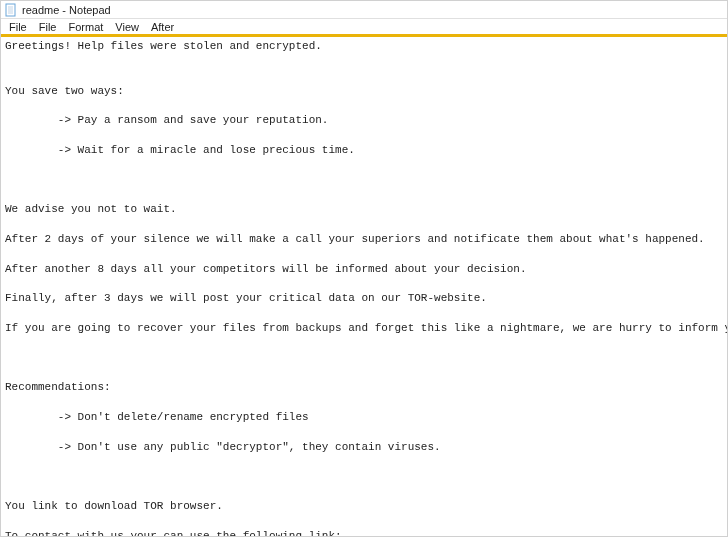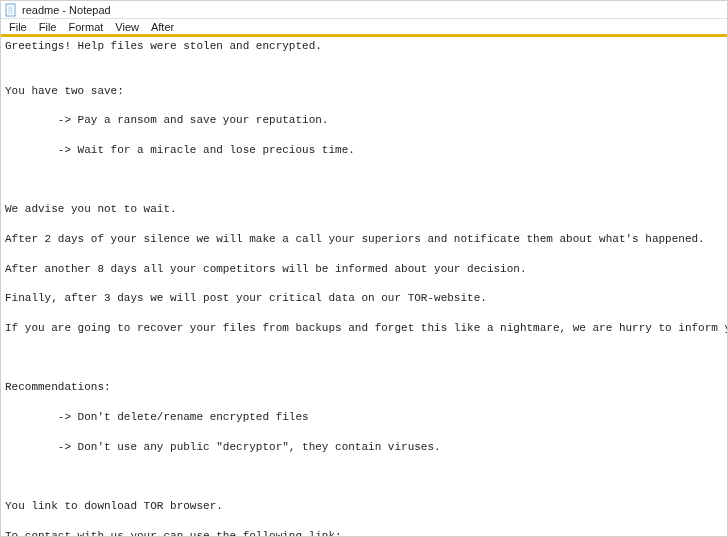--- a/index.html
+++ b/index.html
@@ -74,21 +74,21 @@
   <span class="menuitem">File</span>
   <span class="menuitem">File</span>
   <span class="menuitem">Format</span>
   <span class="menuitem">View</span>
   <span class="menuitem">After</span>
 </div>
 
 <div class="editor"><span>Greetings! Help files were stolen and encrypted.</span>
 <span></span>
 <span></span>
-<span>You have two save:</span>
+<span>You save two ways:</span>
 <span></span>
 <span>        -&gt; Pay a ransom and save your reputation.</span>
 <span></span>
 <span>        -&gt; Wait for a miracle and lose precious time.</span>
 <span></span>
 <span></span>
 <span></span>
 <span>We advise you not to wait.</span>
 <span></span>
 <span>After 2 days of your silence we will make a call your superiors and notificate them about what's happened.</span>

